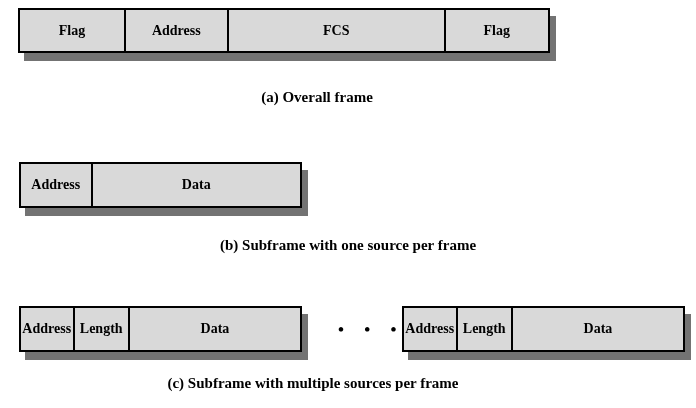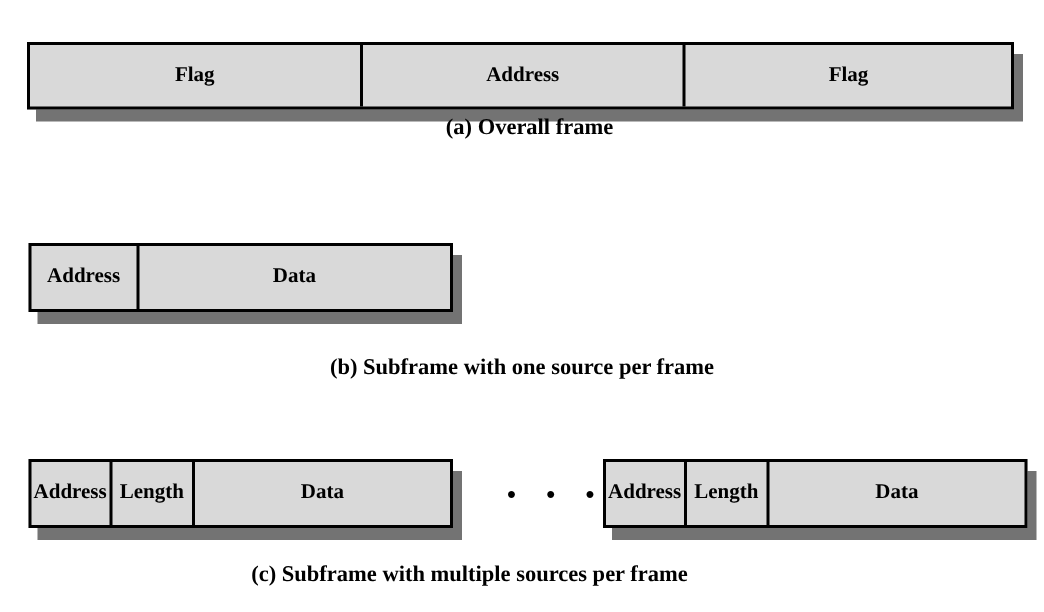--- a/index.html
+++ b/index.html
@@ -29,35 +29,35 @@
     justify-content: center;
     border-left: 2px solid #000000;
     font-weight: bold;
     font-size: 14px;
     color: #000000;
     white-space: nowrap;
     overflow: hidden;
   }
   .cell:first-child { border-left: none; }
 
-  .frame-a { left: 18px;  top: 28px;  width: 658px; height: 45px; }
+  .frame-a { left: 18px;  top: 8px;  width: 532px; height: 45px; }
   .frame-b { left: 19px;  top: 162px; width: 283px; height: 46px; }
   .frame-c-left  { left: 19px;  top: 306px; width: 283px; height: 46px; }
   .frame-c-right { left: 402px; top: 306px; width: 283px; height: 46px; }
 
   .caption {
     position: absolute;
     transform: translateX(-50%);
     font-weight: bold;
     font-size: 15px;
     line-height: 18px;
     color: #000000;
     white-space: nowrap;
   }
-  .caption-a { left: 317px; top: 76px; margin-left: 36px; }
+  .caption-a { left: 317px; top: 88px; }
   .caption-b { left: 312px; top: 236px; margin-left: 36px; }
   .caption-c { left: 313px; top: 374px; }
 
   .ellipsis {
     position: absolute;
     left: 338px;
     top: 320px;
     font-weight: bold;
     font-size: 17px;
     letter-spacing: 8px;
@@ -66,20 +66,21 @@
   }
 </style>
 </head>
 <body>
 
 <div class="canvas">
 
   <div class="frame frame-a">
     <div class="cell" style="flex:73 0 0">Flag</div>
     <div class="cell" style="flex:71 0 0">Address</div>
+    <div class="cell" style="flex:151 0 0">FCS</div>
     <div class="cell" style="flex:72 0 0">Flag</div>
   </div>
   <div class="caption caption-a">(a) Overall frame</div>
 
   <div class="frame frame-b">
     <div class="cell" style="flex:71 0 0">Address</div>
     <div class="cell" style="flex:212 0 0">Data</div>
   </div>
   <div class="caption caption-b">(b) Subframe with one source per frame</div>
 

